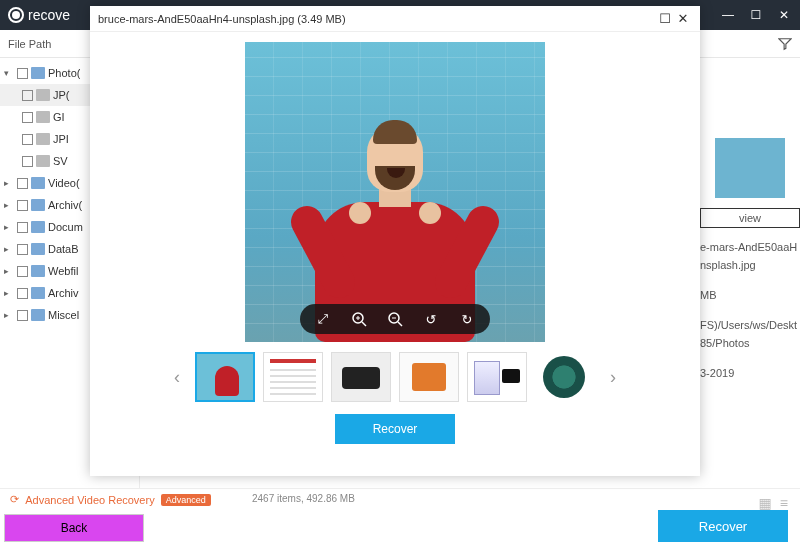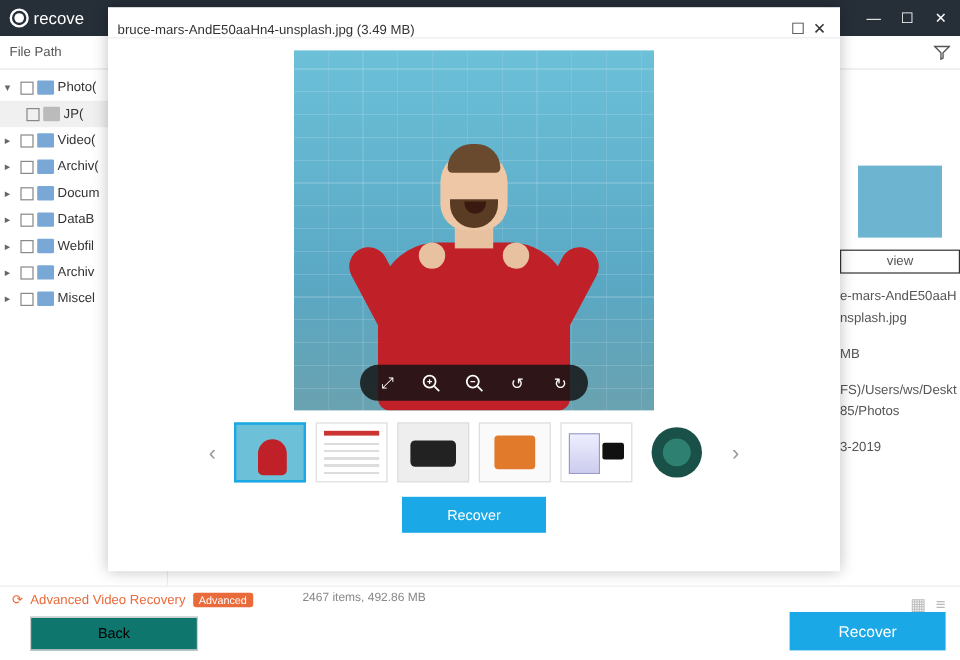--- a/index.html
+++ b/index.html
@@ -27,26 +27,26 @@
 .main { flex:1; position:relative; }
 .rightcol { position:absolute; right:0; top:80px; width:100px; font-size:11px; color:#555; }
 .rightcol .thumb { width:70px; height:60px; background:#6db4d0; margin:0 auto 10px; }
 .rightcol .prev-btn { border:1px solid #333; padding:3px 20px; font-size:11px; margin-bottom:10px; text-align:center; }
 .rightcol .meta { line-height:18px; }
 .bottombar { position:absolute; left:0; right:0; bottom:0; height:62px; border-top:1px solid #eee; }
 .adv { position:absolute; left:10px; top:4px; display:flex; align-items:center; gap:6px; font-size:11px; color:#e96a3a; }
 .adv-badge { background:#e96a3a; color:#fff; padding:1px 5px; font-size:9px; border-radius:2px; }
 .stats { position:absolute; left:240px; top:4px; font-size:10px; color:#888;margin-left:12px; }
 .view-icons { position:absolute; right:12px; top:6px; display:flex; gap:8px; color:#bbb; font-size:14px; }
-.back-btn { position:absolute; left:25px; bottom:8px; width:140px; height:28px; border:1px solid #ccc; background:#0f766e; font-size:12px; display:flex; align-items:center; justify-content:center; }
+.back-btn { position:absolute; left:4px; bottom:8px; width:140px; height:28px; border:1px solid #ccc; background:#d946ef; font-size:12px; display:flex; align-items:center; justify-content:center; }
 .recover-main { position:absolute; right:12px; bottom:8px; width:130px; height:32px; background:#1aa8e6; color:#fff; font-size:13px; display:flex; align-items:center; justify-content:center; }
 
 
 .preview { position:absolute; left:90px; top:6px; width:610px; height:470px; background:#fff; box-shadow:0 0 12px rgba(0,0,0,0.25); z-index:50; }
-.pv-head { height:26px; display:flex; align-items:flex-end; padding:0 8px; font-size:11px; color:#333; border-bottom:1px solid #eee; }
+.pv-head { height:26px; display:flex; align-items:center; padding:0 8px; font-size:11px; color:#333; border-bottom:1px solid #eee; }
 .pv-head .t { flex:1; }
 .pv-head .wb { width:18px; text-align:center; font-size:13px; cursor:pointer; }
 .pv-body { height:320px; display:flex; align-items:center; justify-content:center; position:relative; }
 .pv-img { width:300px; height:300px; background:linear-gradient(180deg,#6cc0d8 0%,#5aa8c4 65%,#6aa2b0 100%); position:relative; overflow:hidden; }
 .brick { position:absolute; inset:0; background:repeating-linear-gradient(0deg,transparent 0 18px,rgba(255,255,255,0.15) 18px 19px),repeating-linear-gradient(90deg,transparent 0 28px,rgba(255,255,255,0.1) 28px 29px); }
 .person { position:absolute; left:50%; bottom:0; transform:translateX(-50%); width:180px; height:230px; }
 .sweater { position:absolute; bottom:0; left:10px; width:160px; height:140px; background:#c02028; border-radius:50px 50px 10px 10px; }
 .arm-l,.arm-r { position:absolute; width:32px; height:100px; background:#c02028; border-radius:16px; }
 .arm-l { left:2px; bottom:40px; transform:rotate(-28deg); }
 .arm-r { right:2px; bottom:40px; transform:rotate(28deg); }
@@ -110,20 +110,35 @@
         <span class="caret">▾</span>
         <span class="chk"></span>
         <span class="ficon"></span>
         <span class="lbl">Photo(</span>
       </div>
     <div class="tree-item child sel">
         <span class="chk"></span>
         <span class="ficon grey"></span>
         <span class="lbl">JP(</span>
       </div>
+    <div class="tree-item child">
+        <span class="chk"></span>
+        <span class="ficon grey"></span>
+        <span class="lbl">GI</span>
+      </div>
+    <div class="tree-item child">
+        <span class="chk"></span>
+        <span class="ficon grey"></span>
+        <span class="lbl">JPI</span>
+      </div>
+    <div class="tree-item child">
+        <span class="chk"></span>
+        <span class="ficon grey"></span>
+        <span class="lbl">SV</span>
+      </div>
     <div class="tree-item">
         <span class="caret">▸</span>
         <span class="chk"></span>
         <span class="ficon"></span>
         <span class="lbl">Video(</span>
       </div>
     <div class="tree-item">
         <span class="caret">▸</span>
         <span class="chk"></span>
         <span class="ficon"></span>

